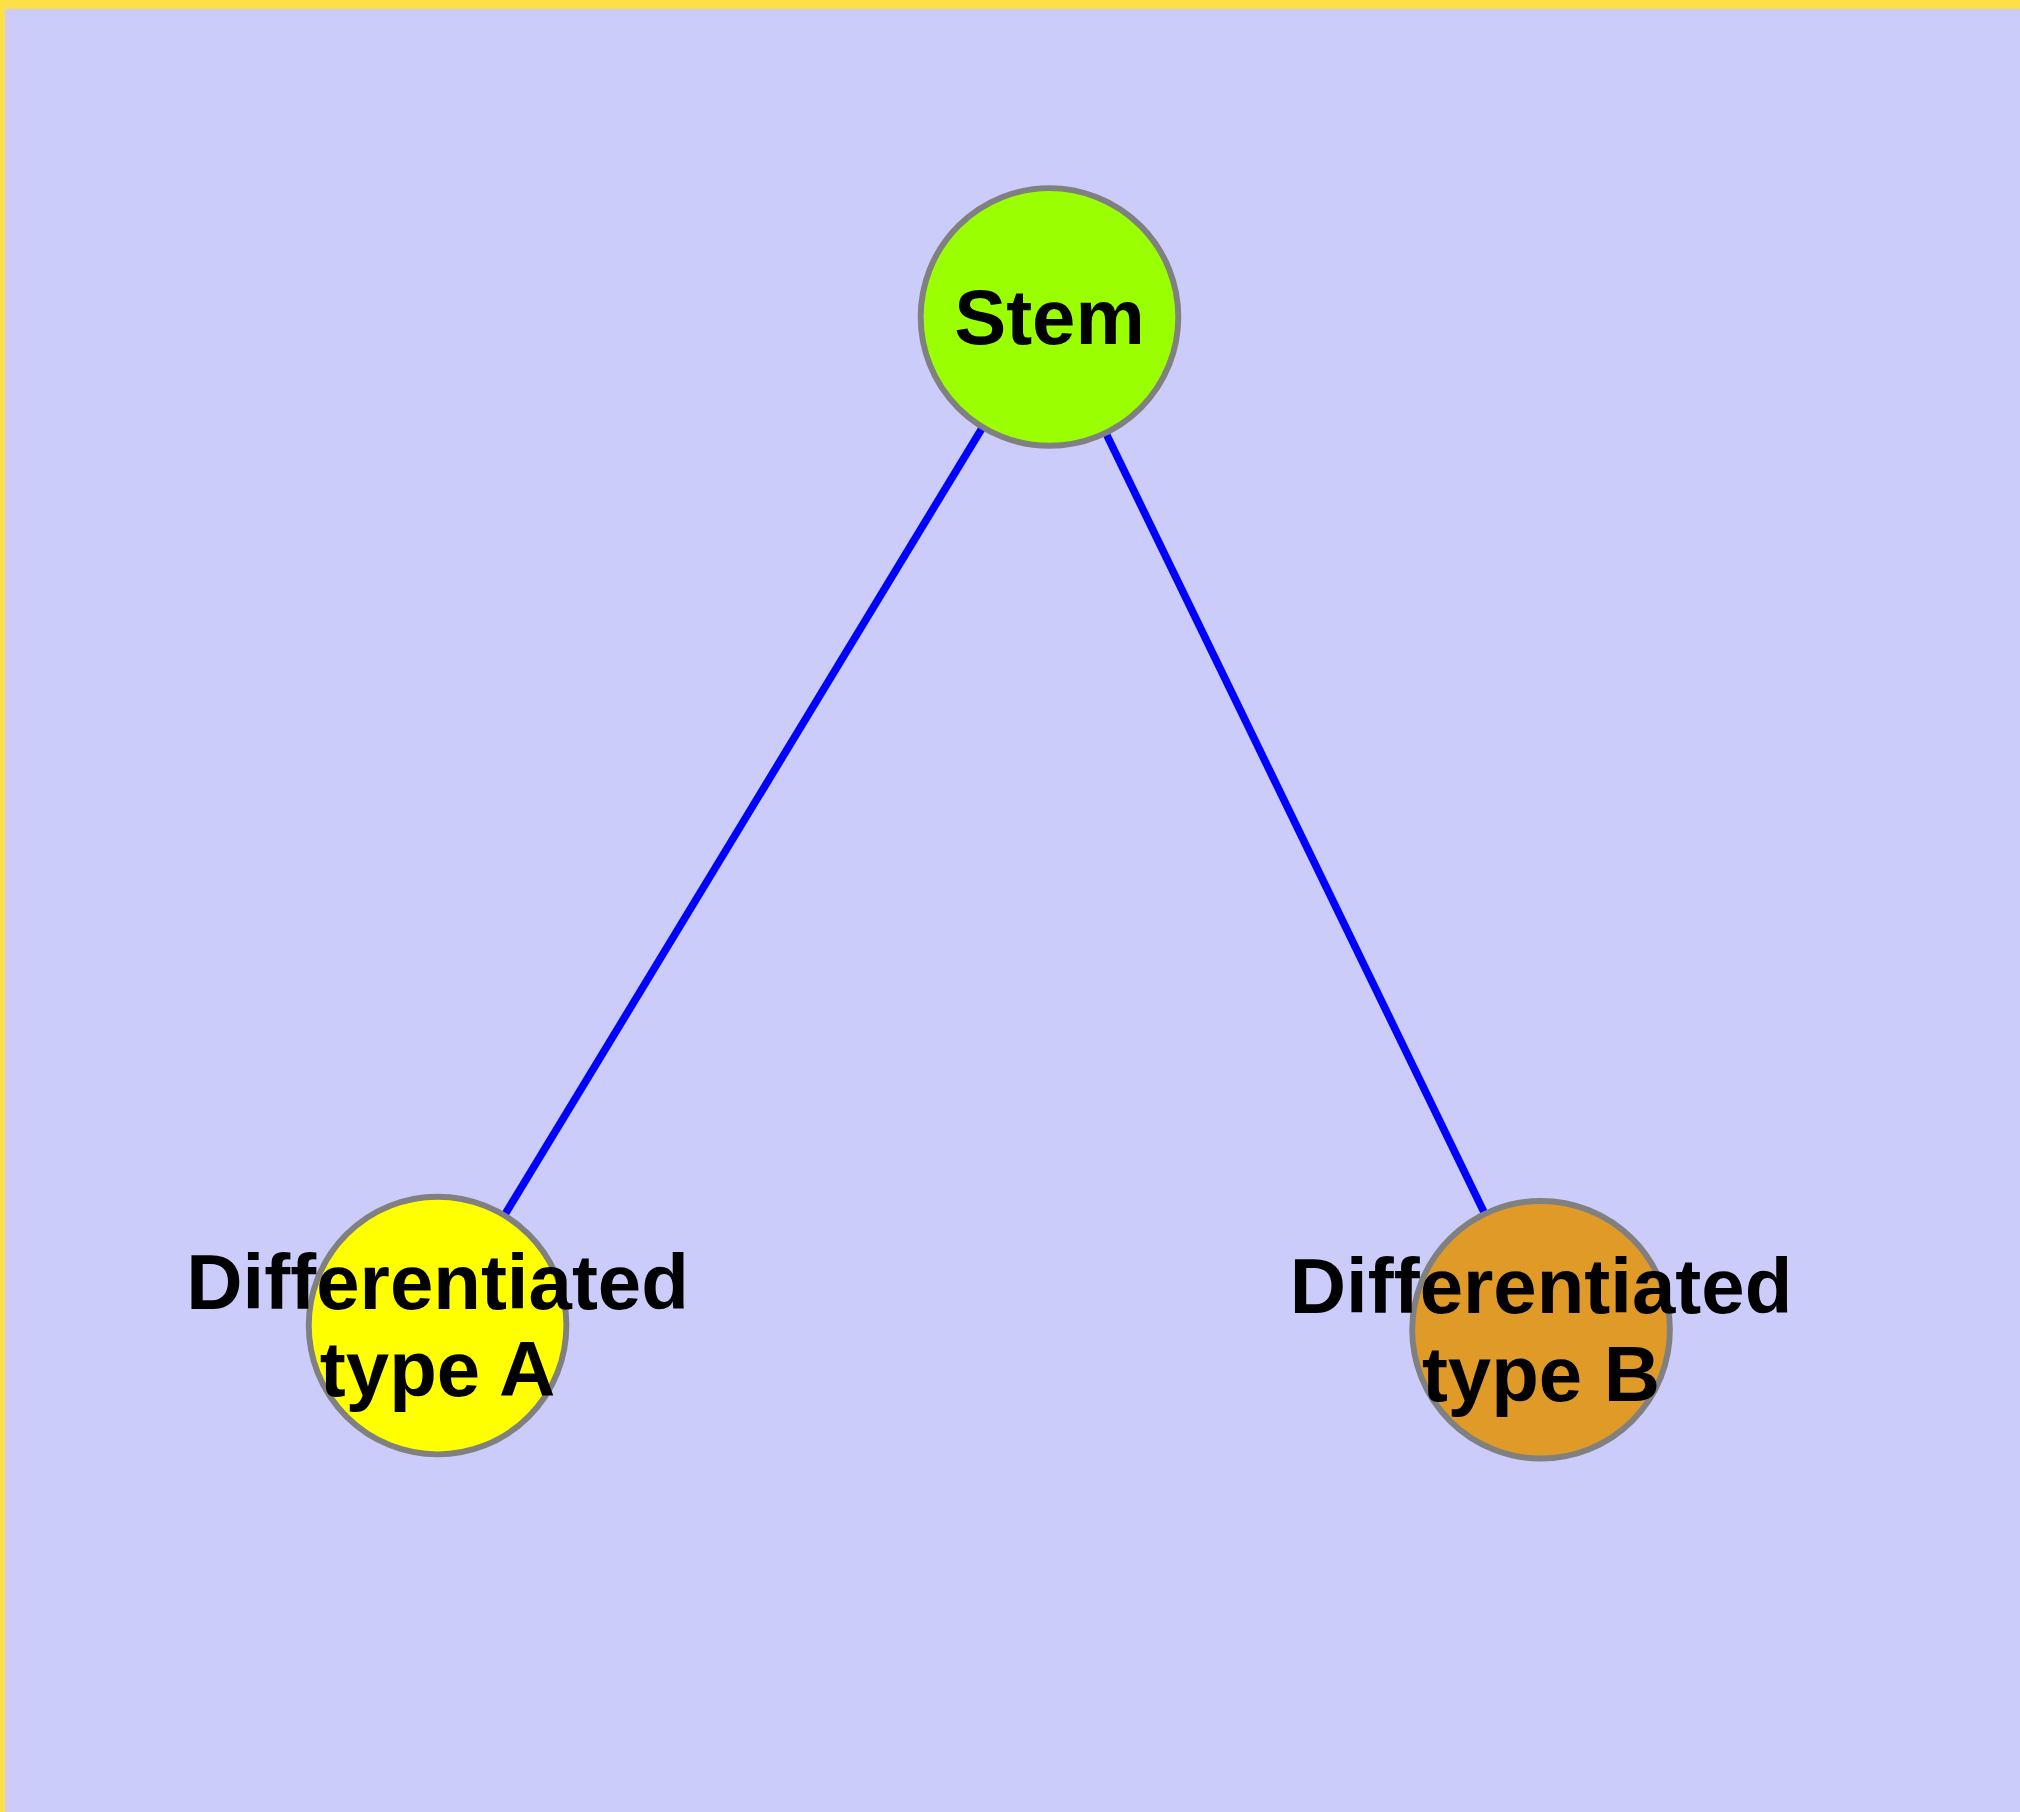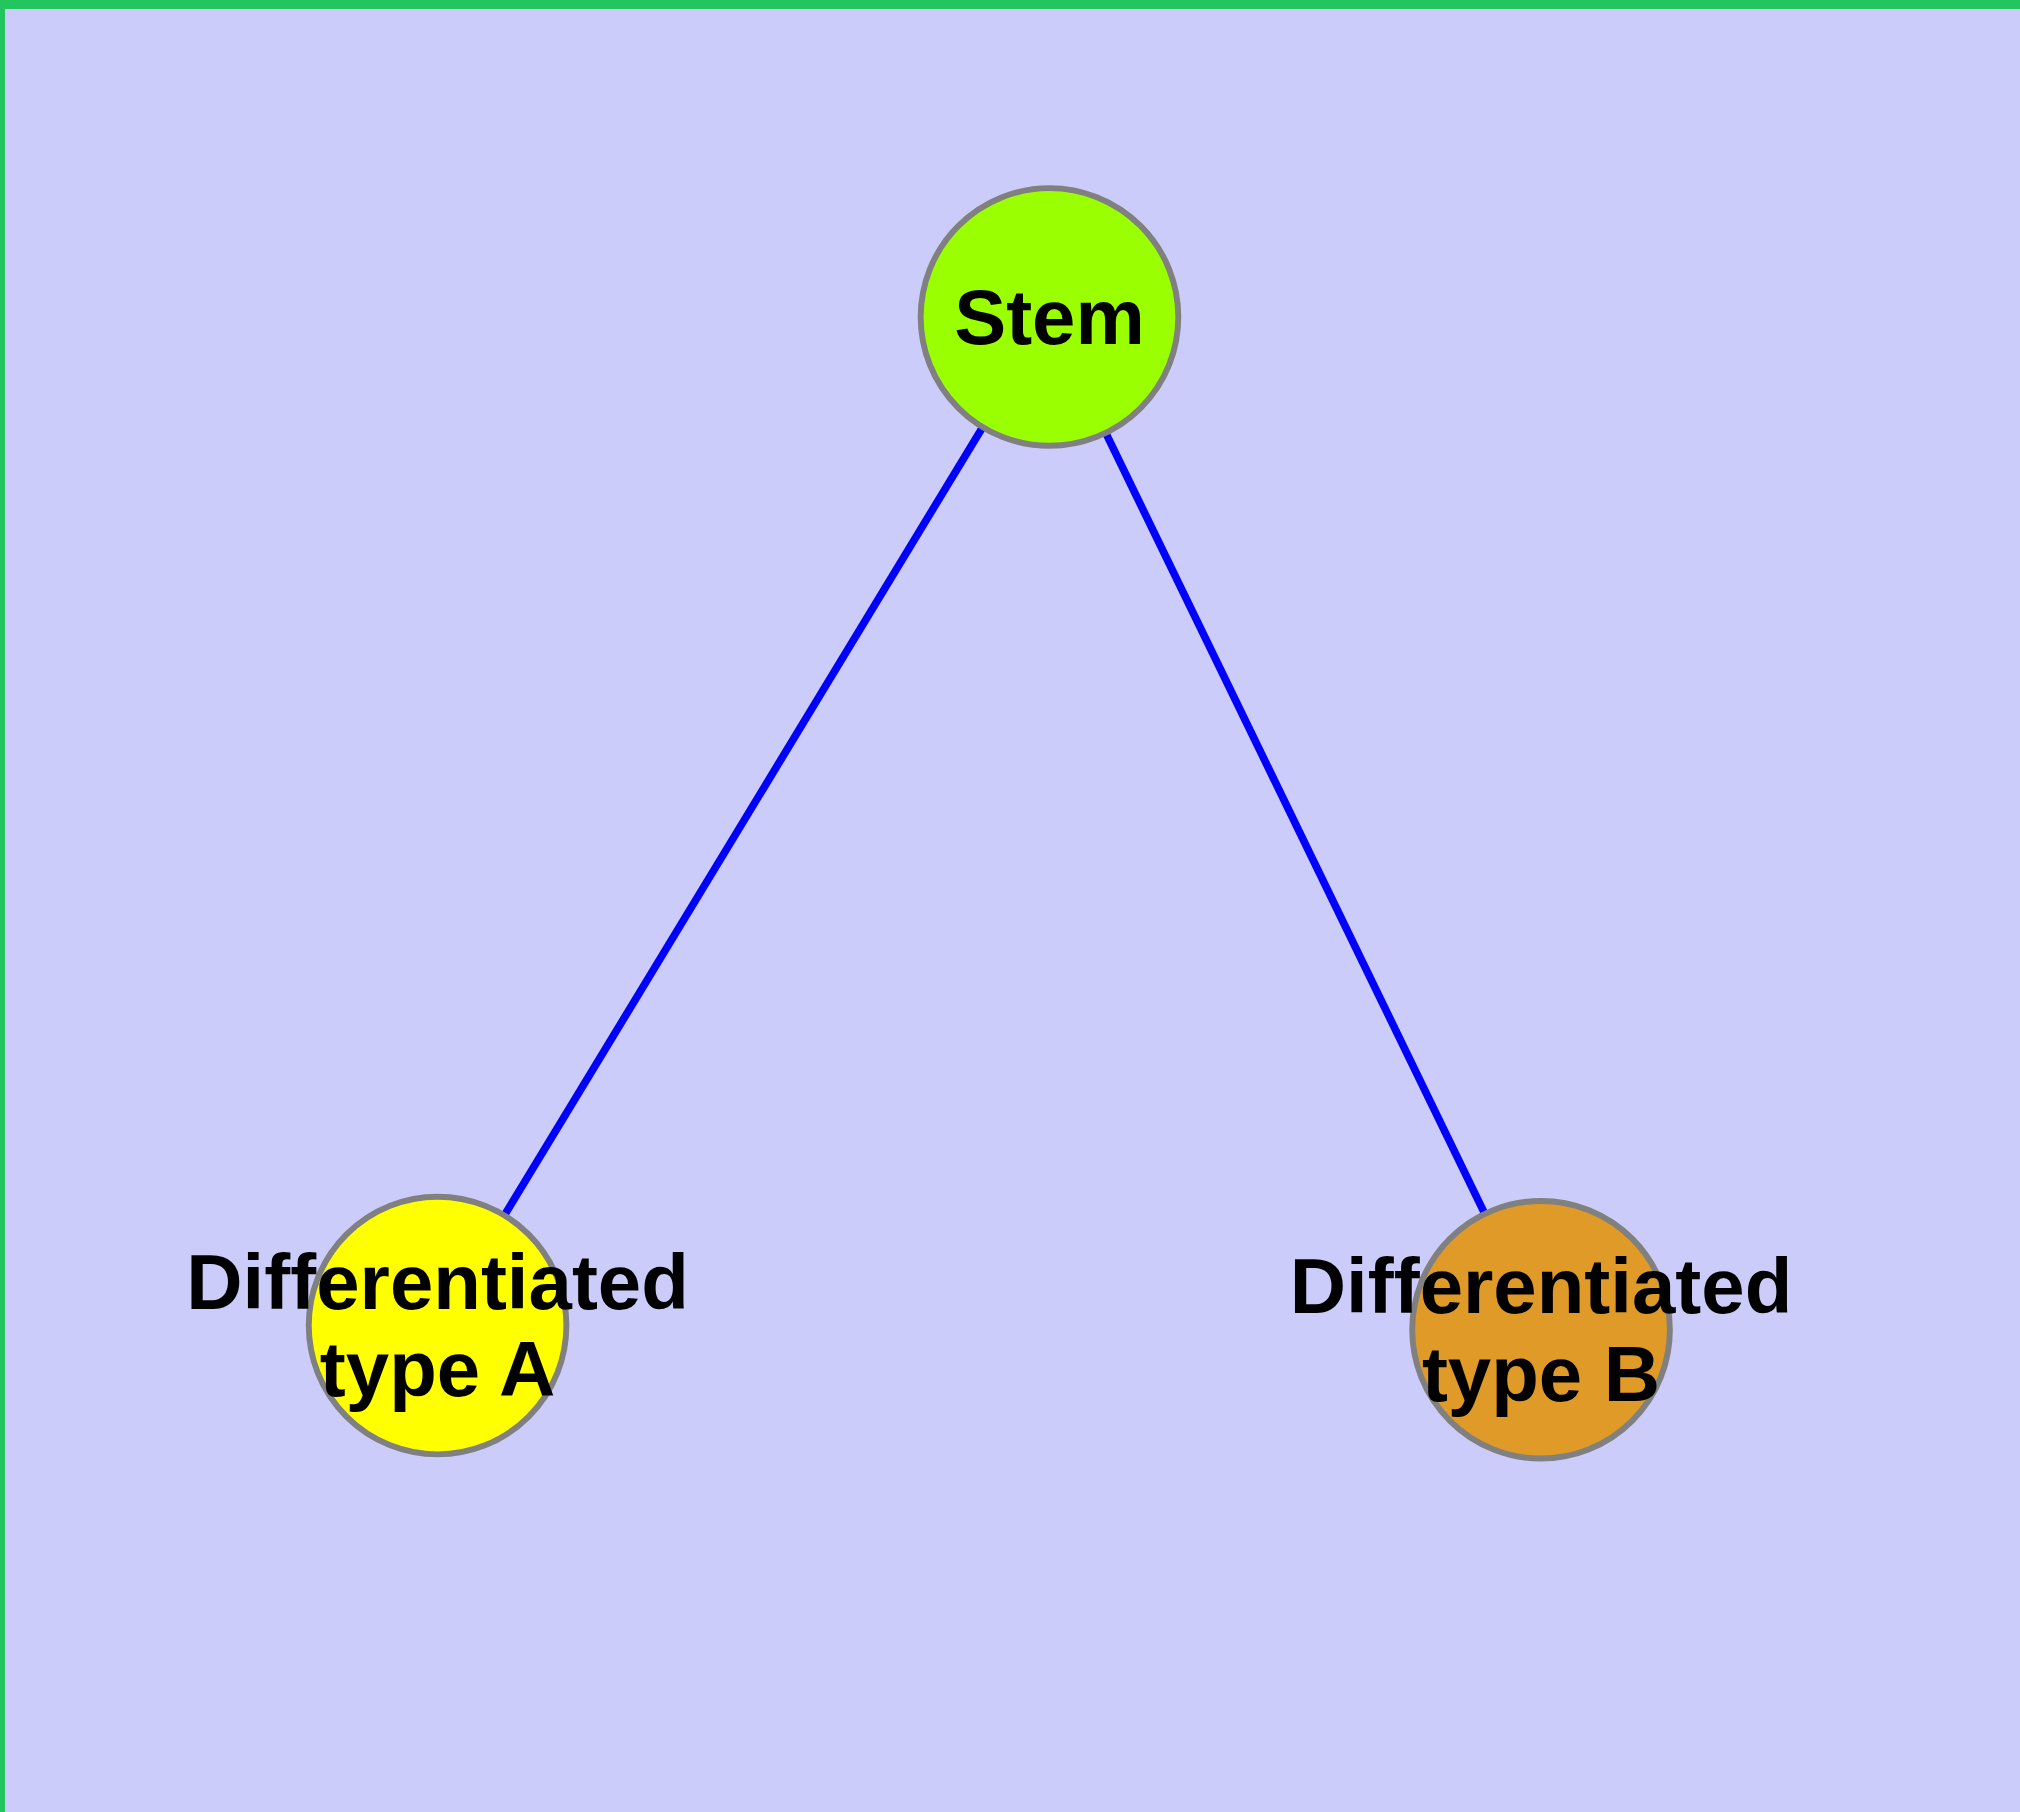--- a/index.html
+++ b/index.html
@@ -43,21 +43,21 @@
     font-weight: bold;
     font-size: 92px;
     fill: #000000;
     text-anchor: middle;
     dominant-baseline: auto;
   }
 </style>
 </head>
 <body>
 
-<div id="canvas" style="background: #22c55e;">
+<div id="canvas" style="background: #fde047;">
 
   <div id="plot-area" style="background: rgb(204, 204, 250);"></div>
 
   <svg id="graph-svg" viewBox="0 0 2384 2138" xmlns="http://www.w3.org/2000/svg">
 
     <g>
       <line class="edge-line" x1="1160.1926539265837" y1="502.24202469164175" x2="593.8073460734163" y2="1435.7579753083583" stroke="#0000ff" stroke-width="9"></line>
       <line class="edge-line" x1="1303.4964334176104" y1="508.945237817318" x2="1752.5035665823896" y2="1434.054762182682" stroke="#0000ff" stroke-width="9"></line>
     </g>
 

